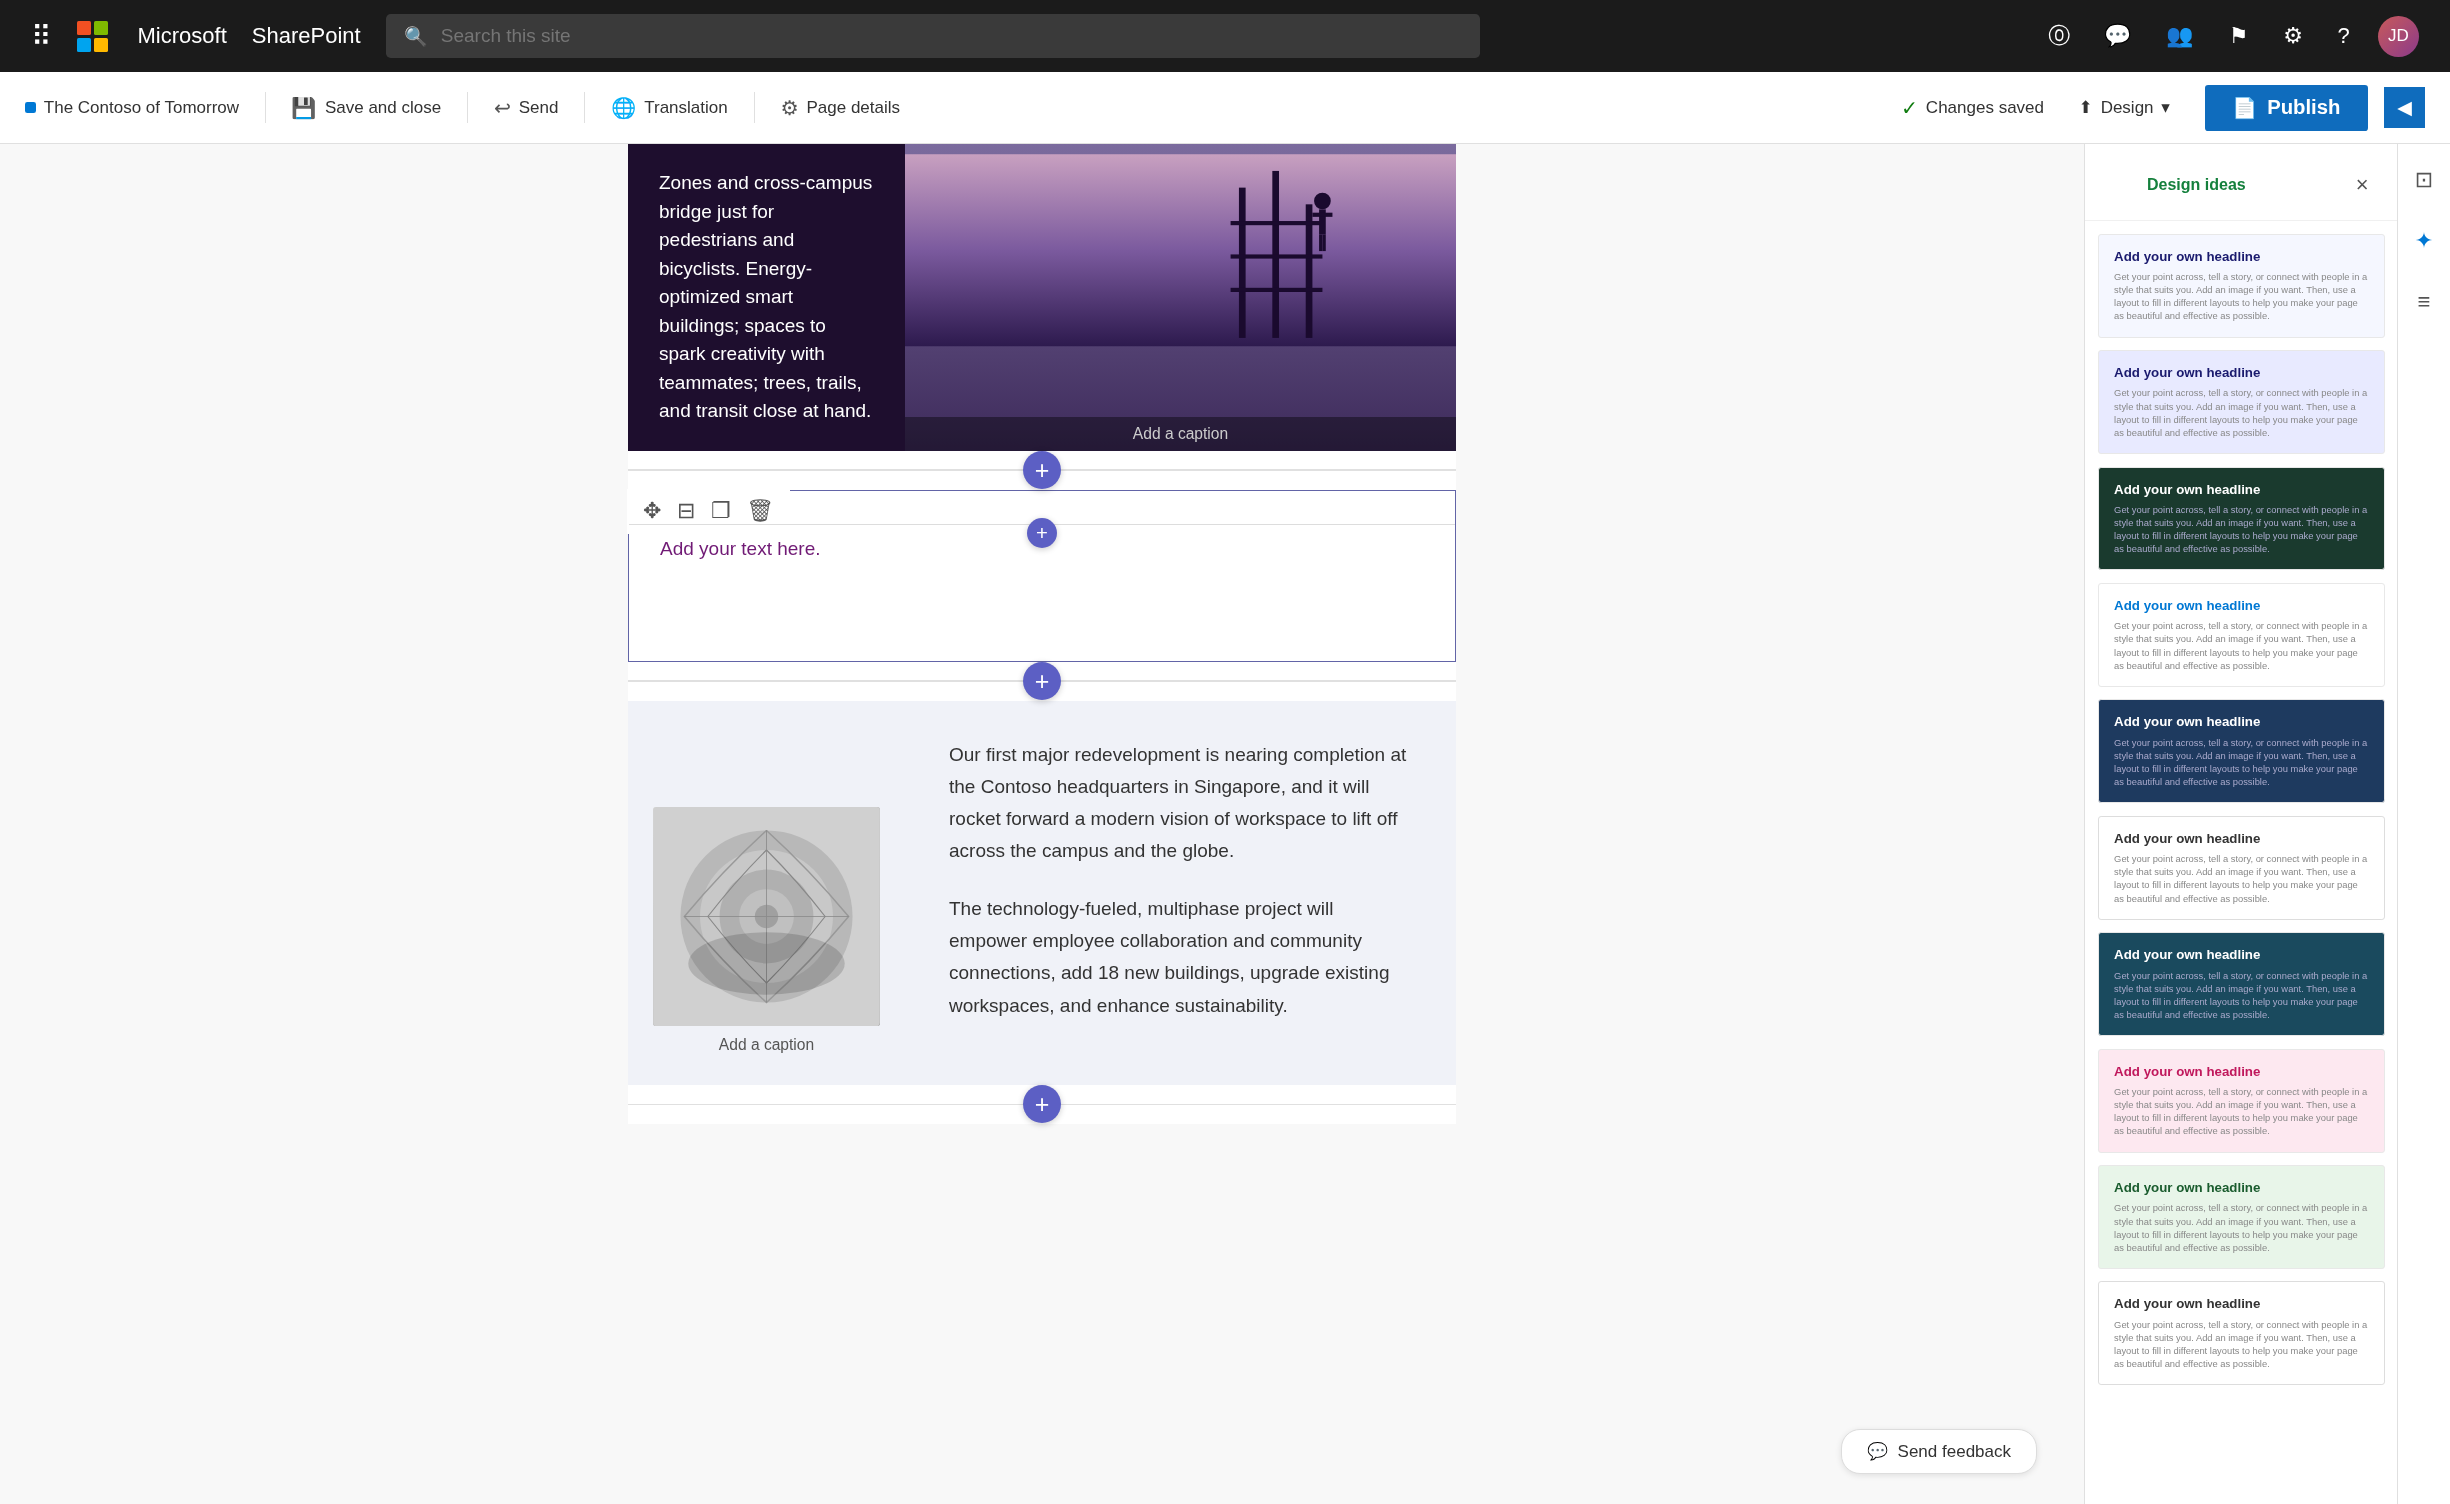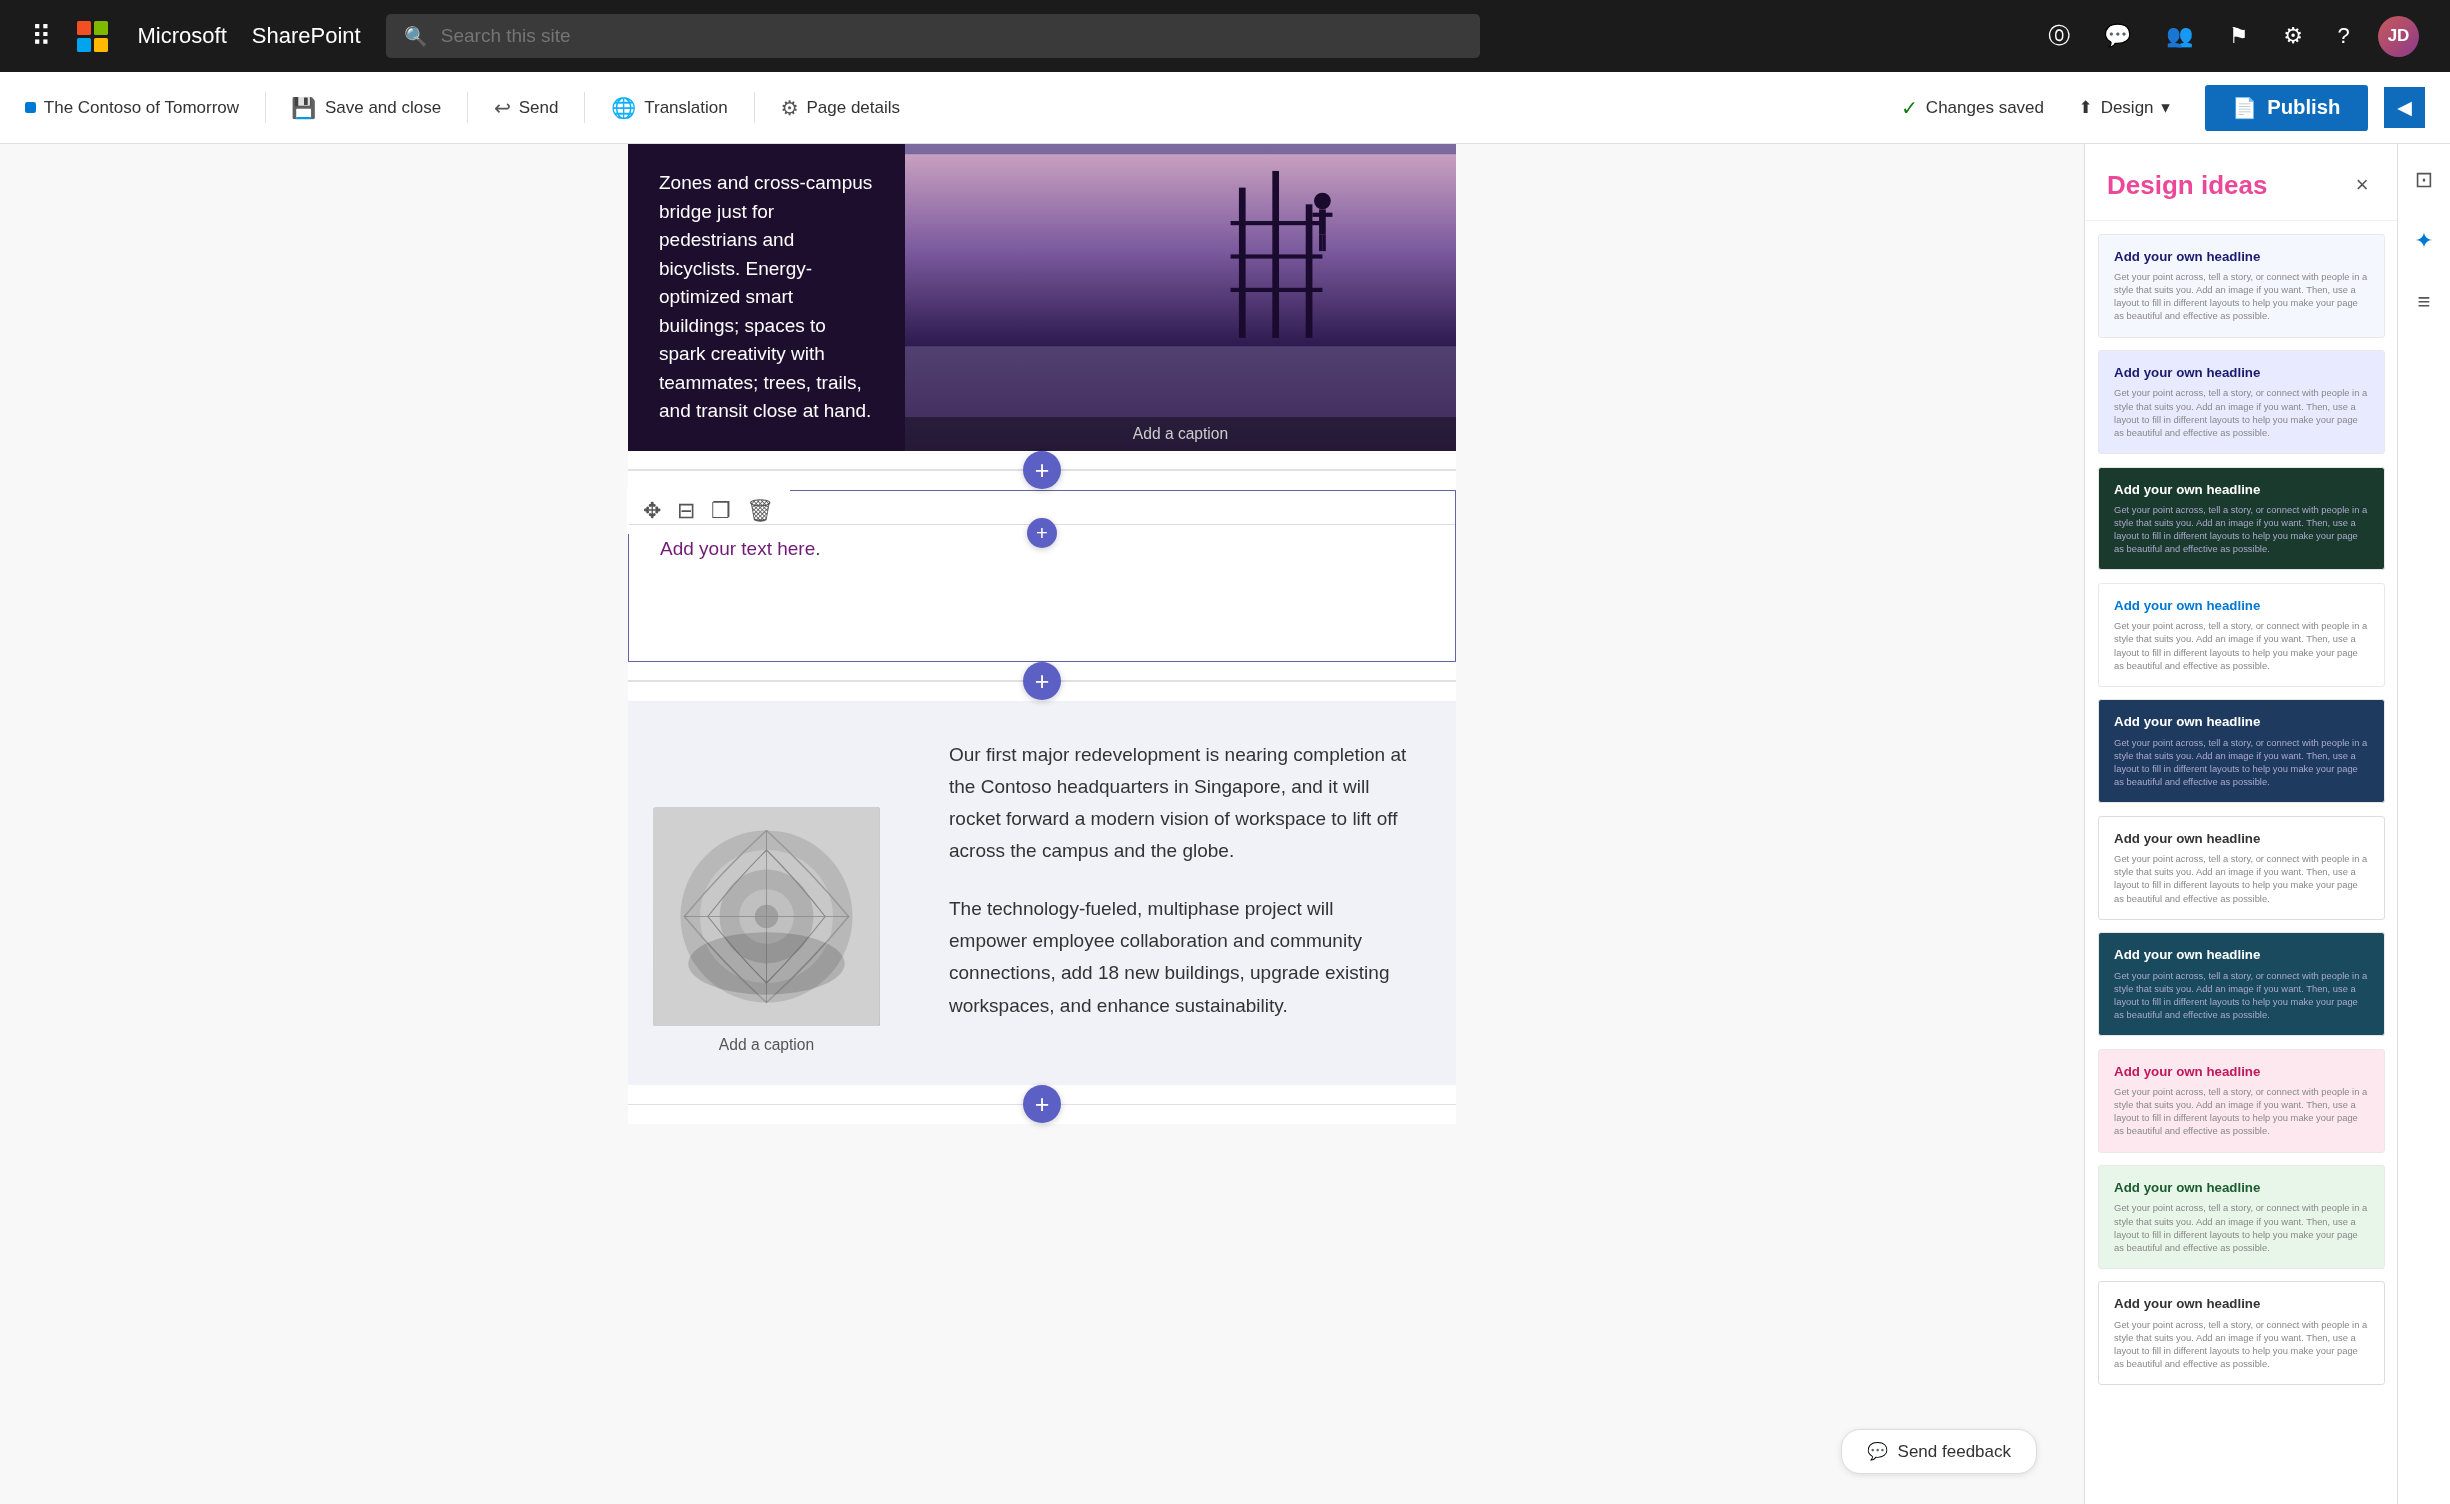--- a/index.html
+++ b/index.html
@@ -66,21 +66,21 @@
       background: none;
       border: none;
       padding: 6.3px;
       border-radius: 3.1px;
     }
     .nav-avatar {
       width: 41px; height: 41px;
       border-radius: 50%;
       background: linear-gradient(135deg, #c85a5a, #8b3a8b);
       display: flex; align-items: center; justify-content: center;
-      color: #fff; font-size: 17px; font-weight: 700;
+      color: #fff; font-size: 17px; font-weight: 400;
       cursor: pointer;
     }
 
     
     .toolbar {
       height: 72px;
       background: #fff;
       border-bottom: 0.8px solid #e0e0e0;
       display: flex;
       align-items: center;
@@ -317,23 +317,24 @@
       overflow: hidden;
     }
     .design-panel-header {
       display: flex;
       align-items: center;
       justify-content: space-between;
       padding: 22px 22px 15.6px;
       border-bottom: 0.8px solid #f0f0f0;
     }
     .design-panel-title {
-      font-size: 26px;
+      font-size: 16px;
       font-weight: 600;
-      color: #ec4899;
+      color: #15803d;
+      margin-left: 40px;
     }
     .design-panel-close {
       font-size: 22px;
       cursor: pointer;
       color: #555;
       background: none; border: none;
       padding: 6.3px;
     }
     .design-panel-scroll {
       flex: 1;

